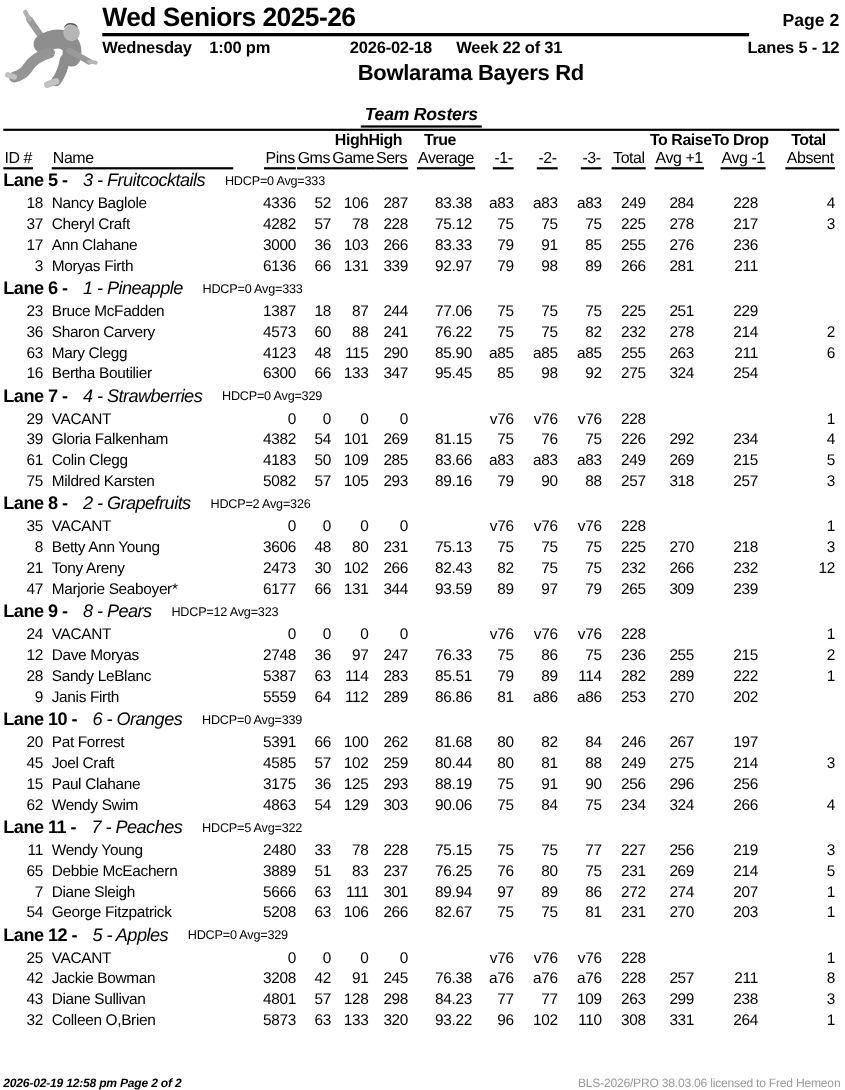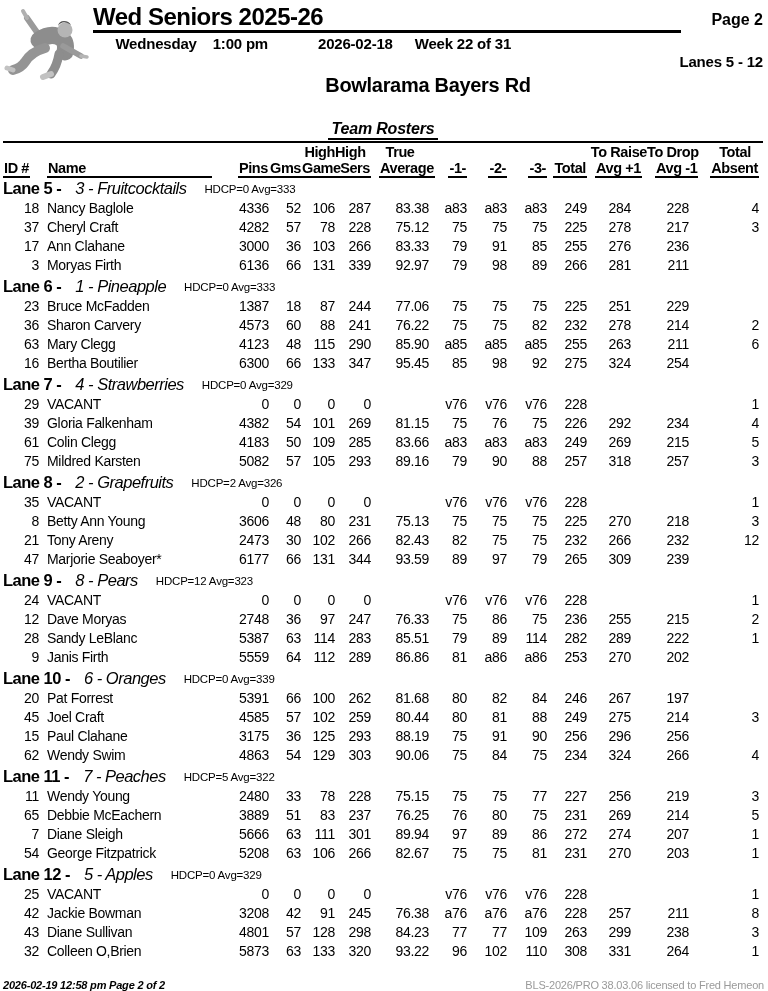--- a/index.html
+++ b/index.html
@@ -12,46 +12,46 @@
 
   
   .hdr { display:flex; align-items:flex-start; }
   .bowler { width:88px; height:82px; flex:0 0 88px; position:relative; }
   .hdr-main { flex:1; padding-left:2px; }
   .title-row { display:flex; align-items:flex-end; }
   .title-wrap { flex:1; border-bottom:3px solid #000; padding-bottom:1px; }
   .league-title { font-size:24px; font-weight:bold; letter-spacing:-0.5px; line-height:1.05; }
   .page-no { font-size:16px; font-weight:bold; padding:2px 0 4px 30px; }
   .info-row { display:flex; font-size:15px; font-weight:bold; margin-top:2px; letter-spacing:-0.2px; }
-  .info-left { width:175px; display:flex;justify-content:flex-end; }
+  .info-left { width:175px; display:flex; }
   .info-time { margin-left:16px; }
   .info-mid { flex:1; display:flex; padding-left:50px; }
   .info-week { margin-left:22px; }
-  .info-right { text-align:left;margin-top:18px; }
+  .info-right { text-align:left; }
   .center-name { text-align:center; font-size:20px; font-weight:bold; margin-top:4px; letter-spacing:-0.3px; }
 
   
-  .section-title { text-align:center; margin-top:23px; font-size:16px; font-weight:bold; font-style:italic;
+  .section-title { text-align:center; margin-top:10px; font-size:16px; font-weight:bold; font-style:italic;
     letter-spacing:-0.2px; }
   .section-title span { border-bottom:2px solid #000; padding:0 4px 1px 4px; }
   .top-rule { border-top:2px solid #000; margin-top:3px; }
 
   
   .grid-row { display:grid; grid-template-columns:36px 180px 50px 32px 34px 36px 58px 38px 40px 40px 40px 60px 62px 52px; align-items:baseline; }
   .cell { font-size:14px; letter-spacing:-0.3px; white-space:nowrap; }
   .r { text-align:right; }
   .l { text-align:left; padding-left:8px; }
   .cell.c11 { padding-right:16px; }
   .cell.c12 { padding-right:20px; }
   .cell.c13 { padding-right:2px; }
 
   .thead-top { margin-top:1px; }
   .thead-top .cell { font-size:14.5px; font-weight:bold; letter-spacing:-0.4px; }
   .thead-main { margin-top:0px; }
-  .thead-main .cell { font-size:14.5px; font-weight:bold; letter-spacing:-0.4px; }
+  .thead-main .cell { font-size:14.5px; font-weight:normal; letter-spacing:-0.4px; }
   .thead-main .cell u { text-decoration:none; border-bottom:2px solid #000; padding:0 1px 0 1px; display:inline-block; }
   .thead-main .cell.c1 u { min-width:165px; }
   .ht-r { text-align:right; }
   .ht-l { text-align:left; }
   .ht-c { text-align:center; }
 
   .team-row { display:flex; align-items:baseline; height:21px; margin-top:1px; }
   .lane-label { font-size:16.5px; font-weight:bold; letter-spacing:-0.5px; }
   .team-name { font-size:16.5px; font-weight:normal; font-style:italic; letter-spacing:-0.5px; margin-left:14px; }
   .hdcp { font-size:11.5px; letter-spacing:-0.2px; margin-left:18px; position:relative; top:-1px;text-align:right; }

